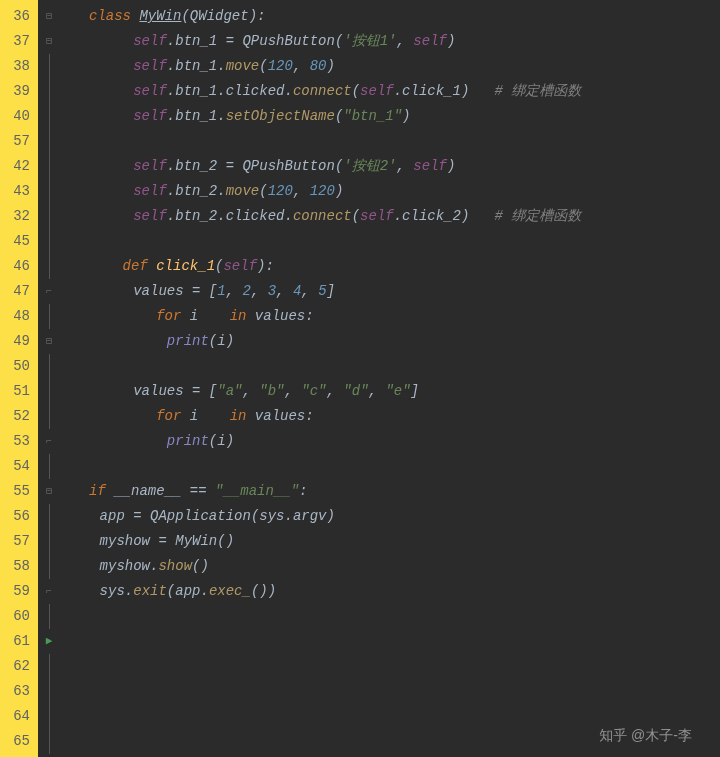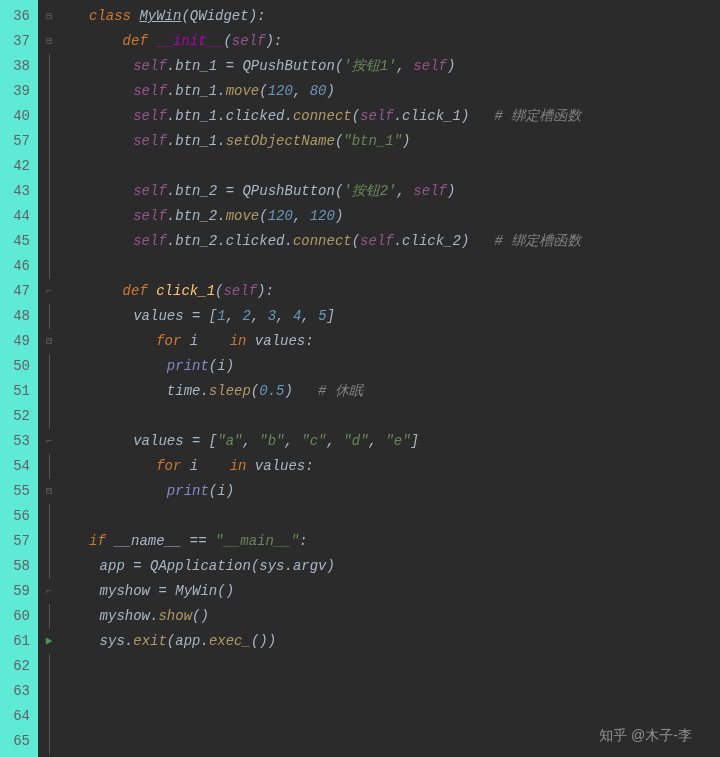--- a/index.html
+++ b/index.html
@@ -10,21 +10,21 @@
       width: 720px;
       height: 757px;
       overflow: hidden;
       position: relative;
     }
     .editor {
       display: flex;
       height: 100%;
     }
     .gutter {
-      background: #5eead4;
+      background: #fde047;
       color: #606366;
       text-align: right;
       padding: 4px 8px 0 0;
       user-select: none;
       min-width: 38px;
       line-height: 25px;
     }
     .gutter-line {
       height: 25px;
     }
@@ -92,21 +92,21 @@
 <div class="editor">
   <div class="gutter" id="gutter">
       <div class="gutter-line">36</div>
       <div class="gutter-line">37</div>
       <div class="gutter-line">38</div>
       <div class="gutter-line">39</div>
       <div class="gutter-line">40</div>
       <div class="gutter-line">57</div>
       <div class="gutter-line">42</div>
       <div class="gutter-line">43</div>
-      <div class="gutter-line">44</div>
+      <div class="gutter-line">32</div>
       <div class="gutter-line">45</div>
       <div class="gutter-line">46</div>
       <div class="gutter-line">47</div>
       <div class="gutter-line">48</div>
       <div class="gutter-line">49</div>
       <div class="gutter-line">50</div>
       <div class="gutter-line">51</div>
       <div class="gutter-line">52</div>
       <div class="gutter-line">53</div>
       <div class="gutter-line">54</div>
@@ -209,35 +209,33 @@
       </div>
       <div class="fold-cell">
         <div class="fold-line"></div>
       </div>
       <div class="fold-cell">
         <div class="fold-line"></div>
       </div>
     </div>
   <div class="code" id="codearea">
       <div class="code-line"><span class="kw">class </span><span class="cls">MyWin</span><span class="punc">(</span><span class="var">QWidget</span><span class="punc">)</span><span class="punc">:</span></div>
-      <div class="code-line"><span class="var">    </span><span class="kw">def </span><span class="magic">__init__</span><span class="punc">(</span><span class="self">self</span><span class="punc">)</span><span class="punc">:</span></div>
       <div class="code-line"><span class="var">        </span><span class="self">self</span><span class="punc">.</span><span class="var">btn_1</span><span class="punc"> = </span><span class="var">QPushButton</span><span class="punc">(</span><span class="str">'按钮1'</span><span class="punc">, </span><span class="self">self</span><span class="punc">)</span></div>
       <div class="code-line"><span class="var">        </span><span class="self">self</span><span class="punc">.</span><span class="var">btn_1</span><span class="punc">.</span><span class="call">move</span><span class="punc">(</span><span class="num">120</span><span class="punc">, </span><span class="num">80</span><span class="punc">)</span></div>
       <div class="code-line"><span class="var">        </span><span class="self">self</span><span class="punc">.</span><span class="var">btn_1</span><span class="punc">.</span><span class="var">clicked</span><span class="punc">.</span><span class="call">connect</span><span class="punc">(</span><span class="self">self</span><span class="punc">.</span><span class="var">click_1</span><span class="punc">)</span><span class="var">   </span><span class="cmt"># 绑定槽函数</span></div>
       <div class="code-line"><span class="var">        </span><span class="self">self</span><span class="punc">.</span><span class="var">btn_1</span><span class="punc">.</span><span class="call">setObjectName</span><span class="punc">(</span><span class="str">"btn_1"</span><span class="punc">)</span></div>
       <div class="code-line"></div>
       <div class="code-line"><span class="var">        </span><span class="self">self</span><span class="punc">.</span><span class="var">btn_2</span><span class="punc"> = </span><span class="var">QPushButton</span><span class="punc">(</span><span class="str">'按钮2'</span><span class="punc">, </span><span class="self">self</span><span class="punc">)</span></div>
       <div class="code-line"><span class="var">        </span><span class="self">self</span><span class="punc">.</span><span class="var">btn_2</span><span class="punc">.</span><span class="call">move</span><span class="punc">(</span><span class="num">120</span><span class="punc">, </span><span class="num">120</span><span class="punc">)</span></div>
       <div class="code-line"><span class="var">        </span><span class="self">self</span><span class="punc">.</span><span class="var">btn_2</span><span class="punc">.</span><span class="var">clicked</span><span class="punc">.</span><span class="call">connect</span><span class="punc">(</span><span class="self">self</span><span class="punc">.</span><span class="var">click_2</span><span class="punc">)</span><span class="var">   </span><span class="cmt"># 绑定槽函数</span></div>
       <div class="code-line"></div>
       <div class="code-line"><span class="var">    </span><span class="kw">def </span><span class="fn">click_1</span><span class="punc">(</span><span class="self">self</span><span class="punc">)</span><span class="punc">:</span></div>
       <div class="code-line"><span class="var">        </span><span class="var">values</span><span class="punc"> = [</span><span class="num">1</span><span class="punc">, </span><span class="num">2</span><span class="punc">, </span><span class="num">3</span><span class="punc">, </span><span class="num">4</span><span class="punc">, </span><span class="num">5</span><span class="punc">]</span></div>
       <div class="code-line"><span class="var">        </span><span class="kw">for </span><span class="var">i</span><span class="kw"> in </span><span class="var">values</span><span class="punc">:</span></div>
       <div class="code-line"><span class="var">            </span><span class="builtin">print</span><span class="punc">(</span><span class="var">i</span><span class="punc">)</span></div>
-      <div class="code-line"><span class="var">            </span><span class="var">time</span><span class="punc">.</span><span class="call">sleep</span><span class="punc">(</span><span class="num">0.5</span><span class="punc">)</span><span class="var">   </span><span class="cmt"># 休眠</span></div>
       <div class="code-line"></div>
       <div class="code-line"><span class="var">        </span><span class="var">values</span><span class="punc"> = [</span><span class="str">"a"</span><span class="punc">, </span><span class="str">"b"</span><span class="punc">, </span><span class="str">"c"</span><span class="punc">, </span><span class="str">"d"</span><span class="punc">, </span><span class="str">"e"</span><span class="punc">]</span></div>
       <div class="code-line"><span class="var">        </span><span class="kw">for </span><span class="var">i</span><span class="kw"> in </span><span class="var">values</span><span class="punc">:</span></div>
       <div class="code-line"><span class="var">            </span><span class="builtin">print</span><span class="punc">(</span><span class="var">i</span><span class="punc">)</span></div>
       <div class="code-line"></div>
       <div class="code-line"><span class="kw">if </span><span class="var">__name__</span><span class="punc"> == </span><span class="str">"__main__"</span><span class="punc">:</span></div>
       <div class="code-line"><span class="var">    </span><span class="var">app</span><span class="punc"> = </span><span class="var">QApplication</span><span class="punc">(</span><span class="var">sys</span><span class="punc">.</span><span class="var">argv</span><span class="punc">)</span></div>
       <div class="code-line"><span class="var">    </span><span class="var">myshow</span><span class="punc"> = </span><span class="var">MyWin</span><span class="punc">()</span></div>
       <div class="code-line"><span class="var">    </span><span class="var">myshow</span><span class="punc">.</span><span class="call">show</span><span class="punc">()</span></div>
       <div class="code-line"><span class="var">    </span><span class="var">sys</span><span class="punc">.</span><span class="call">exit</span><span class="punc">(</span><span class="var">app</span><span class="punc">.</span><span class="call">exec_</span><span class="punc">()</span><span class="punc">)</span></div>

